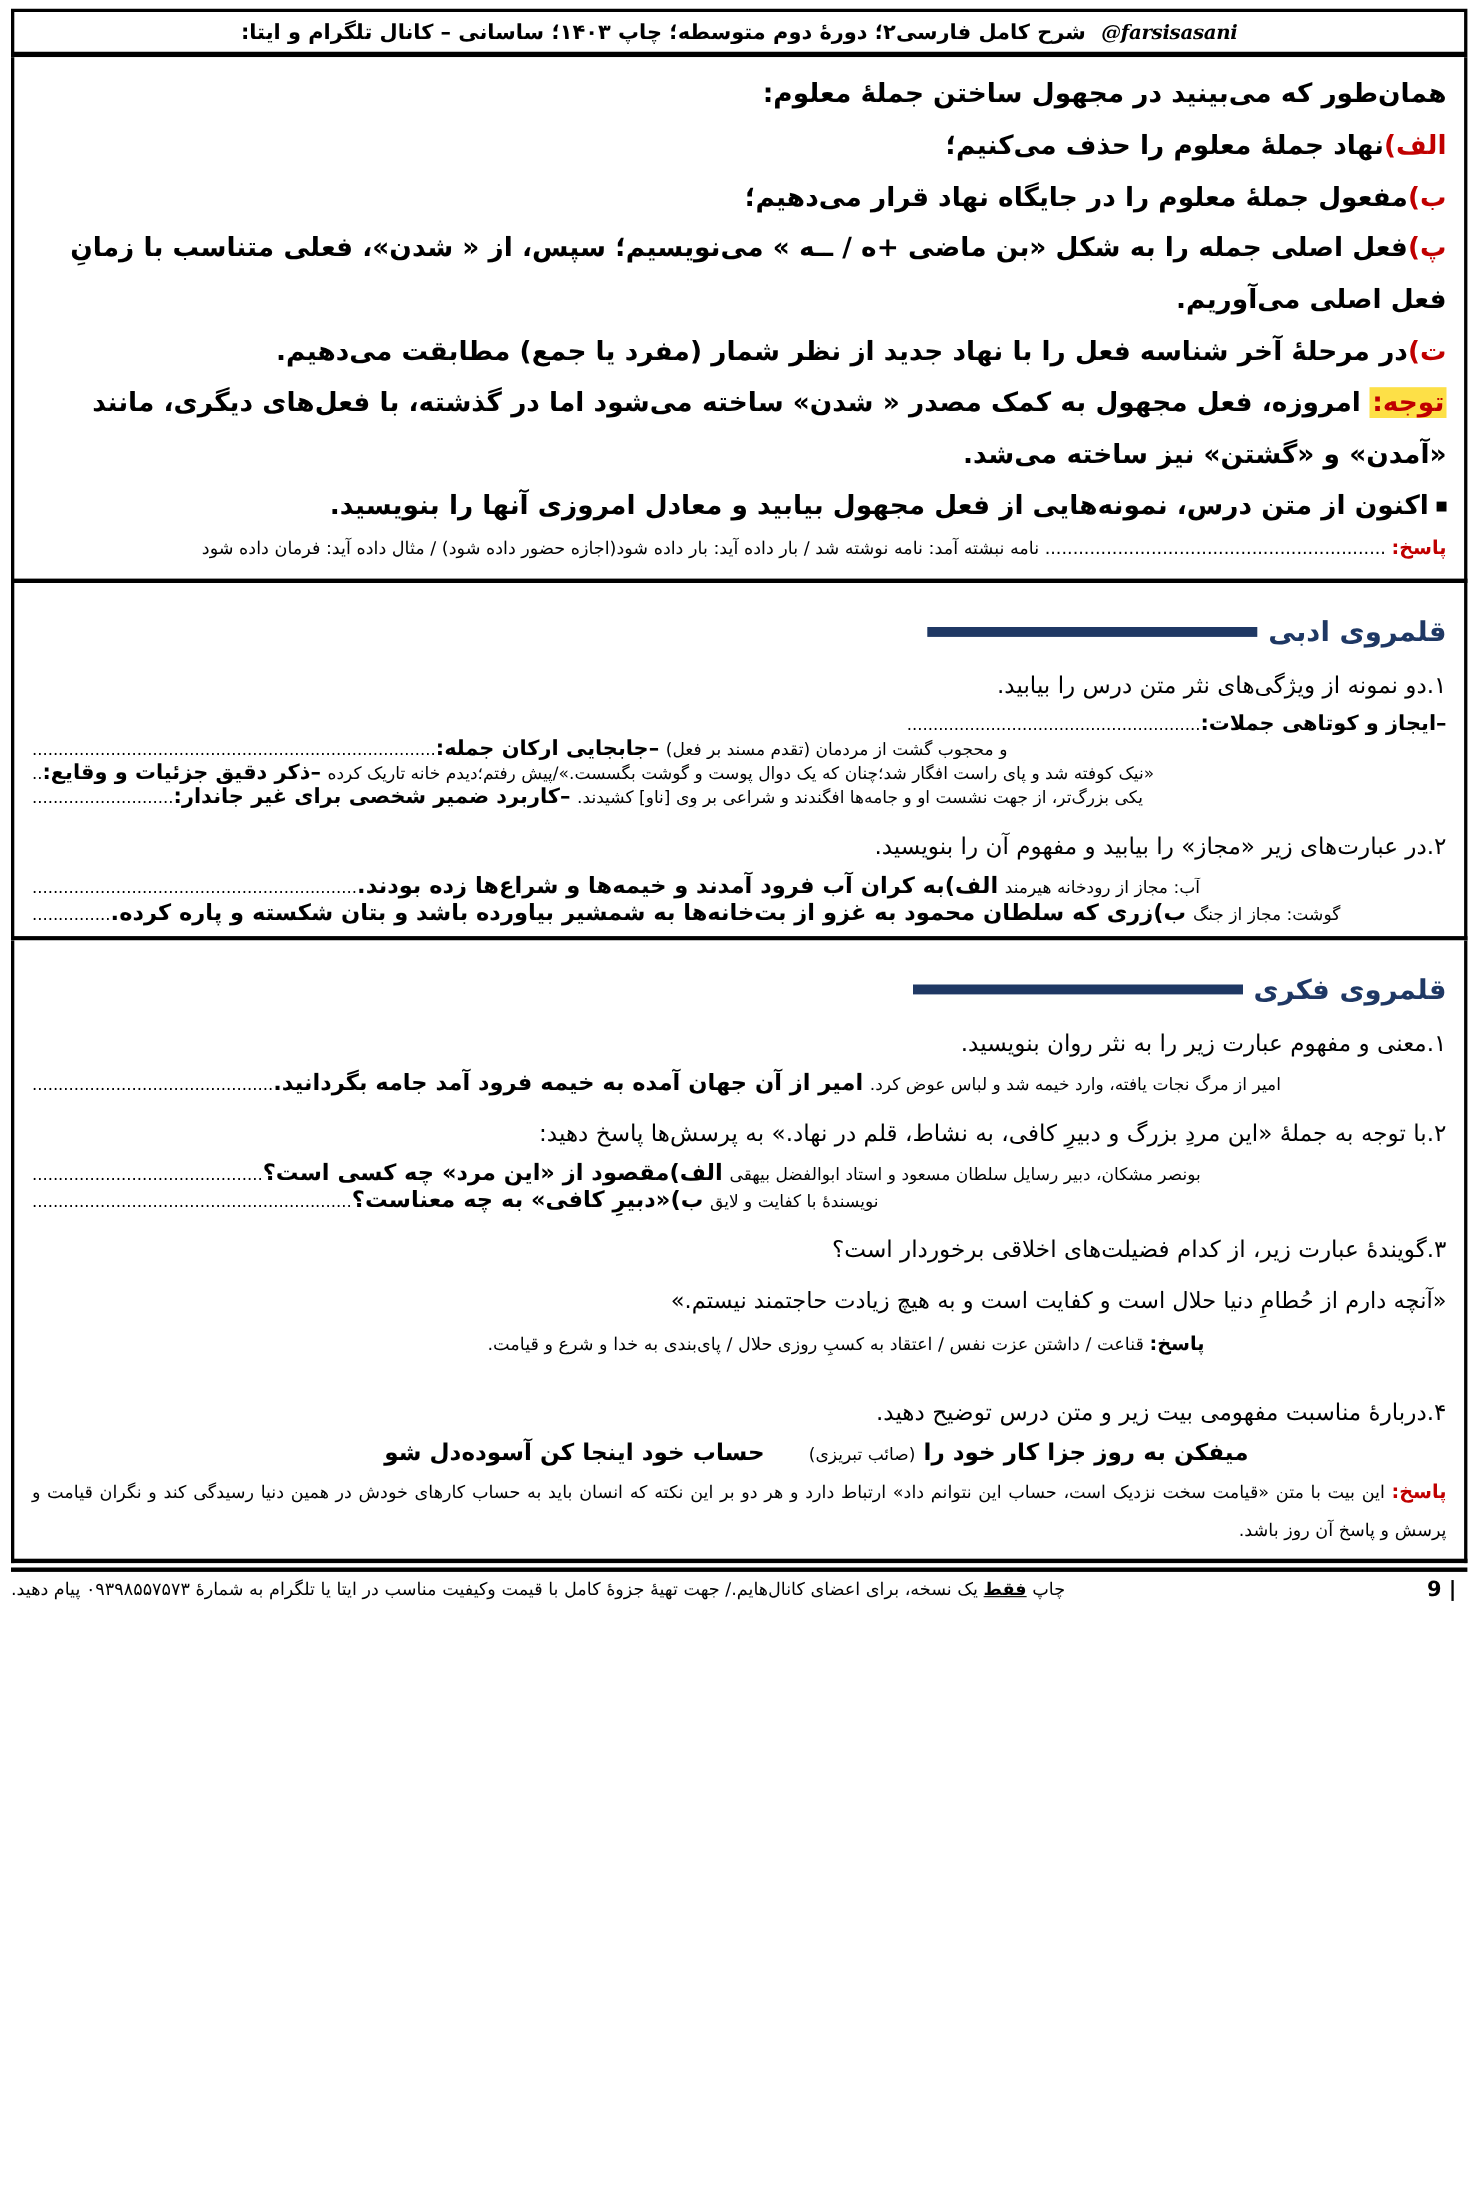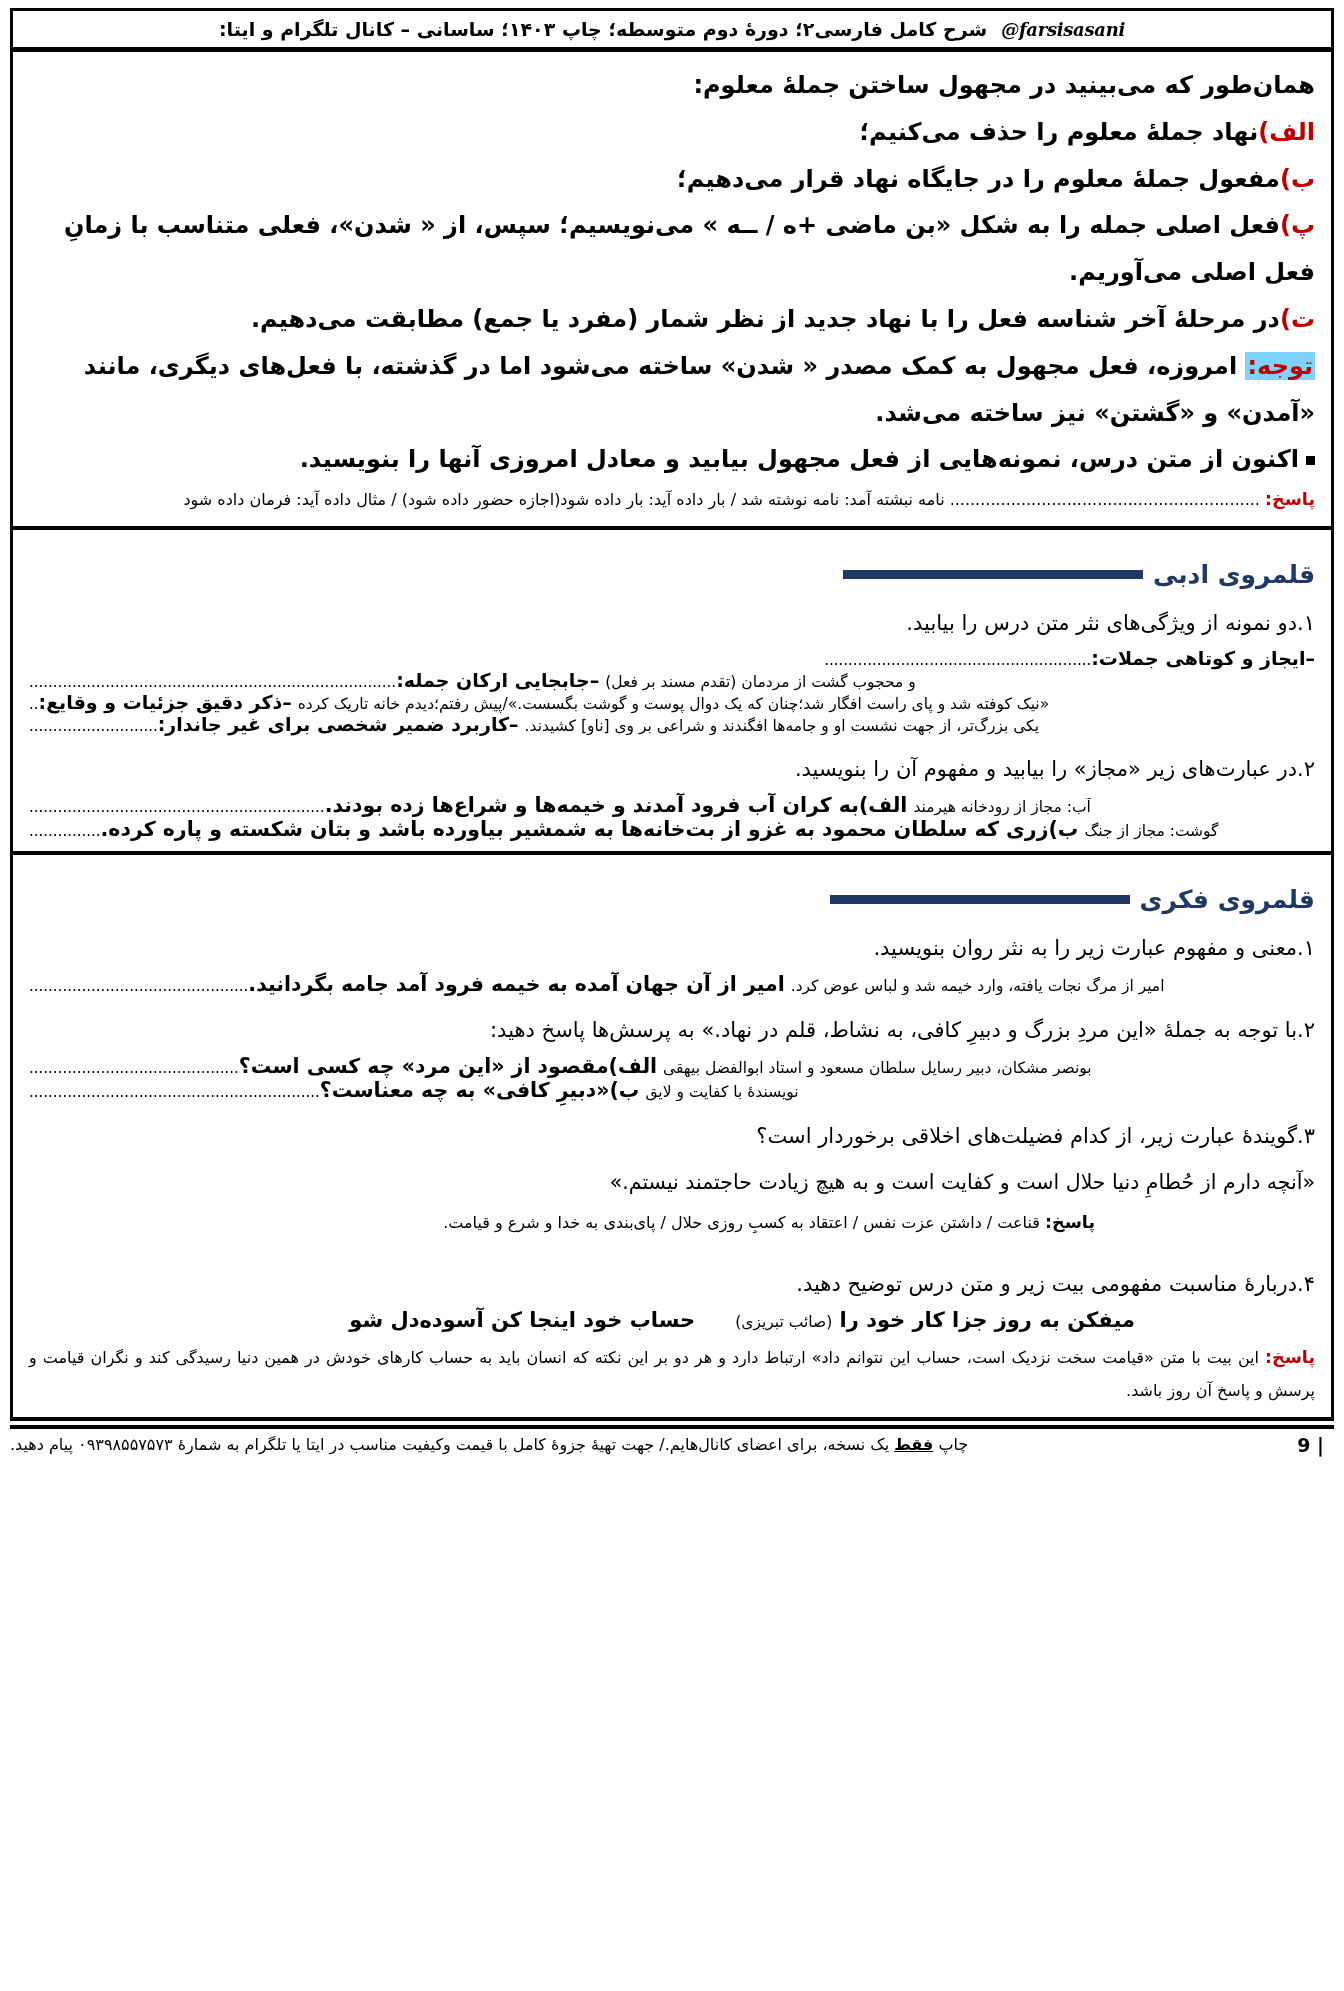--- a/index.html
+++ b/index.html
@@ -74,21 +74,21 @@
   .ln {
     font-weight: bold;
     font-size: 24px;
     line-height: 1.95;
     text-align: right;
     letter-spacing: -0.2px;
   }
   .red { color: #c00000; }
   .redtag { color: #c00000; font-weight: bold; }
   .hl-note {
-    background: #7dd3fc;
+    background: #fde047;
     color: #c00000;
     font-weight: bold;
     padding: 0 2px;
   }
   .sq-bullet {
     display: inline-block;
     width: 9px;
     height: 9px;
     background: #000;
     margin-left: 7px;

